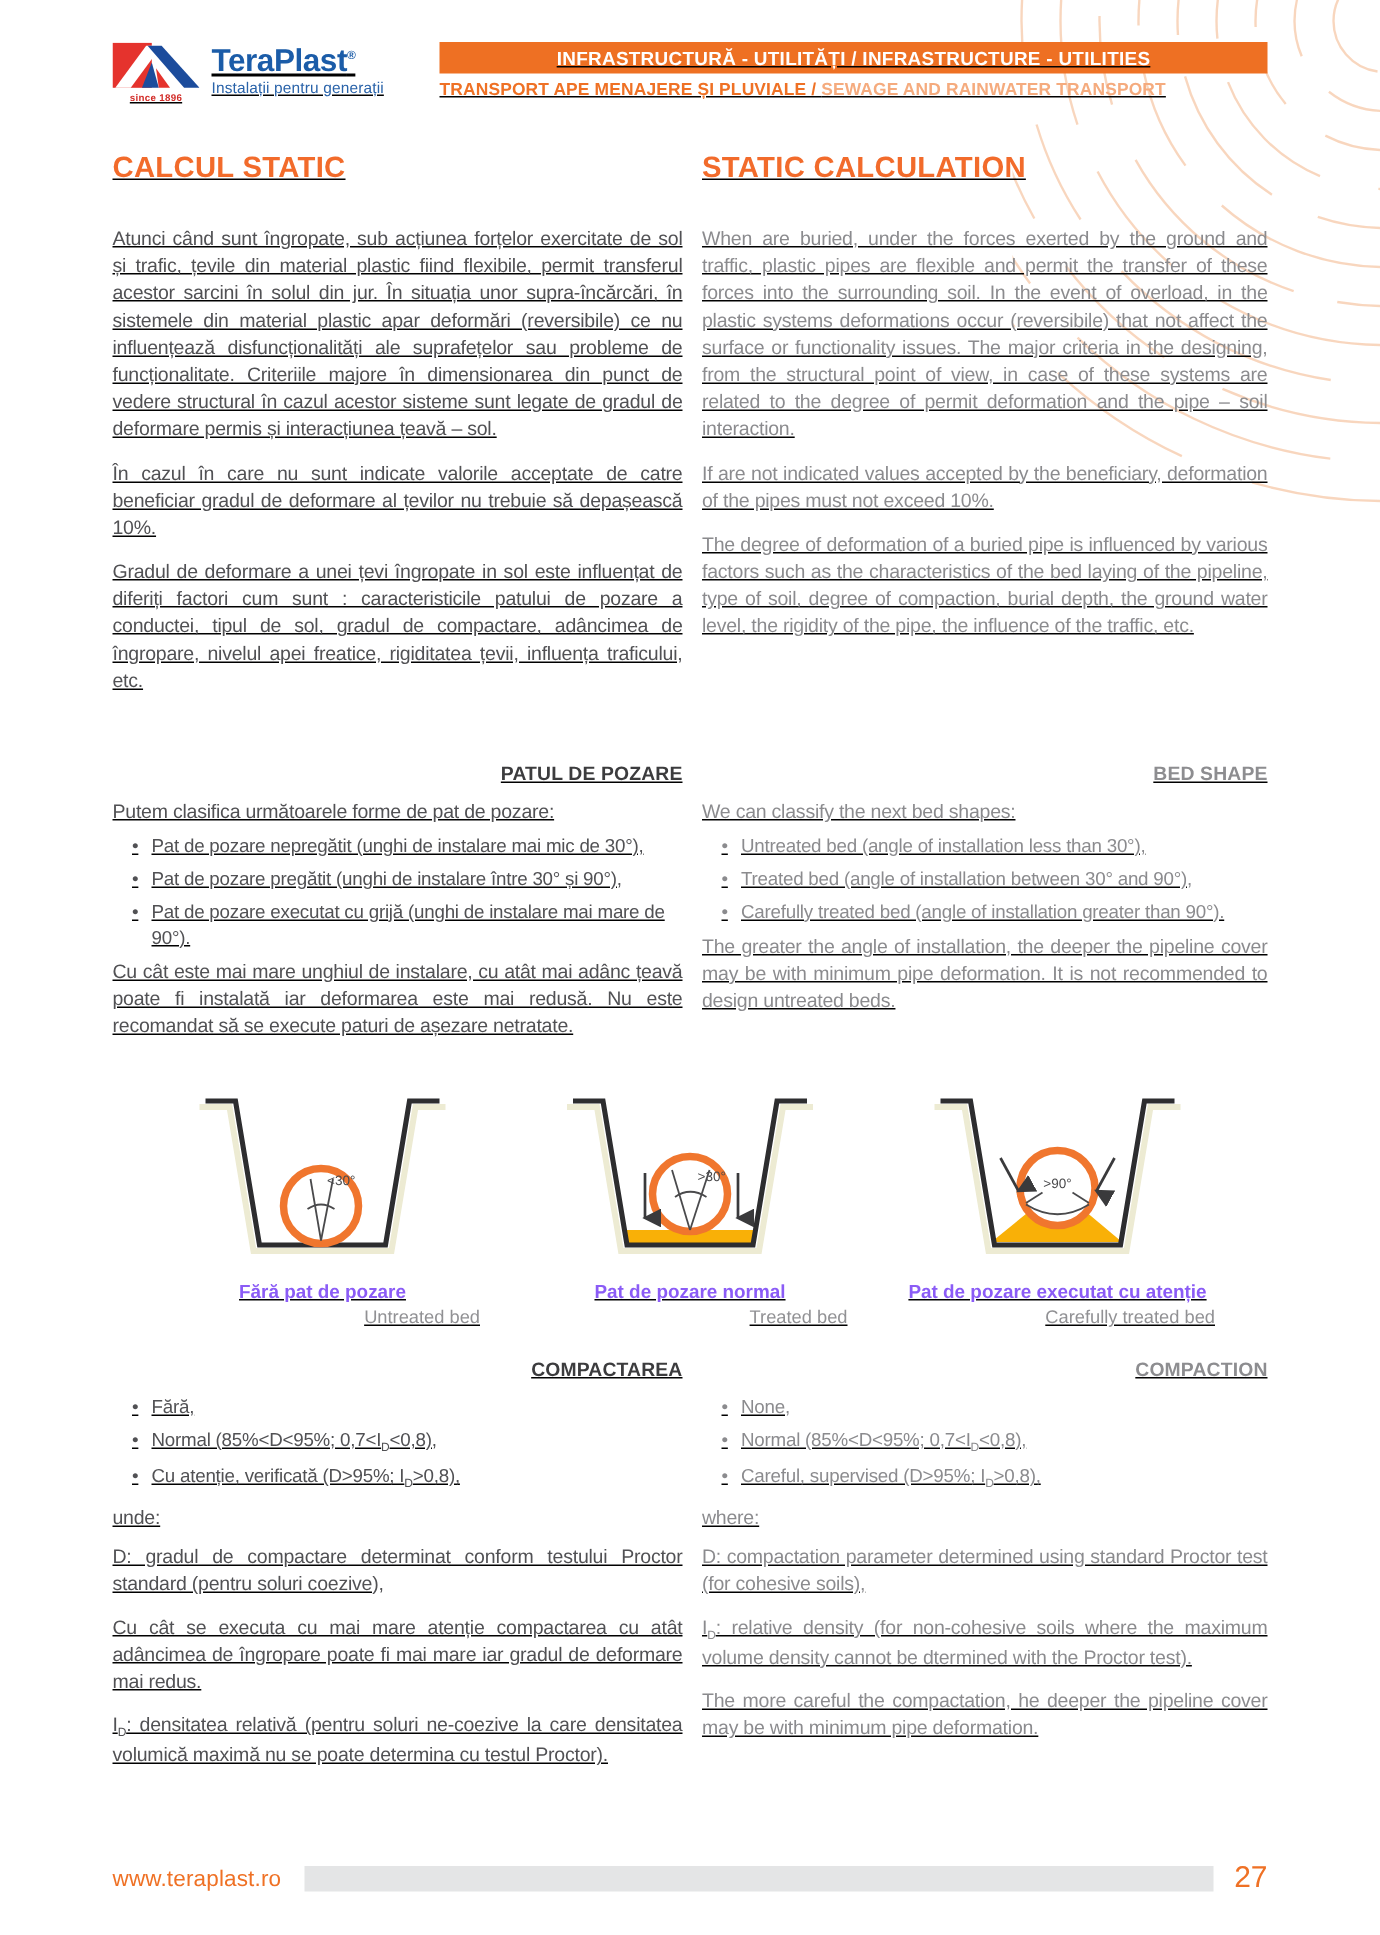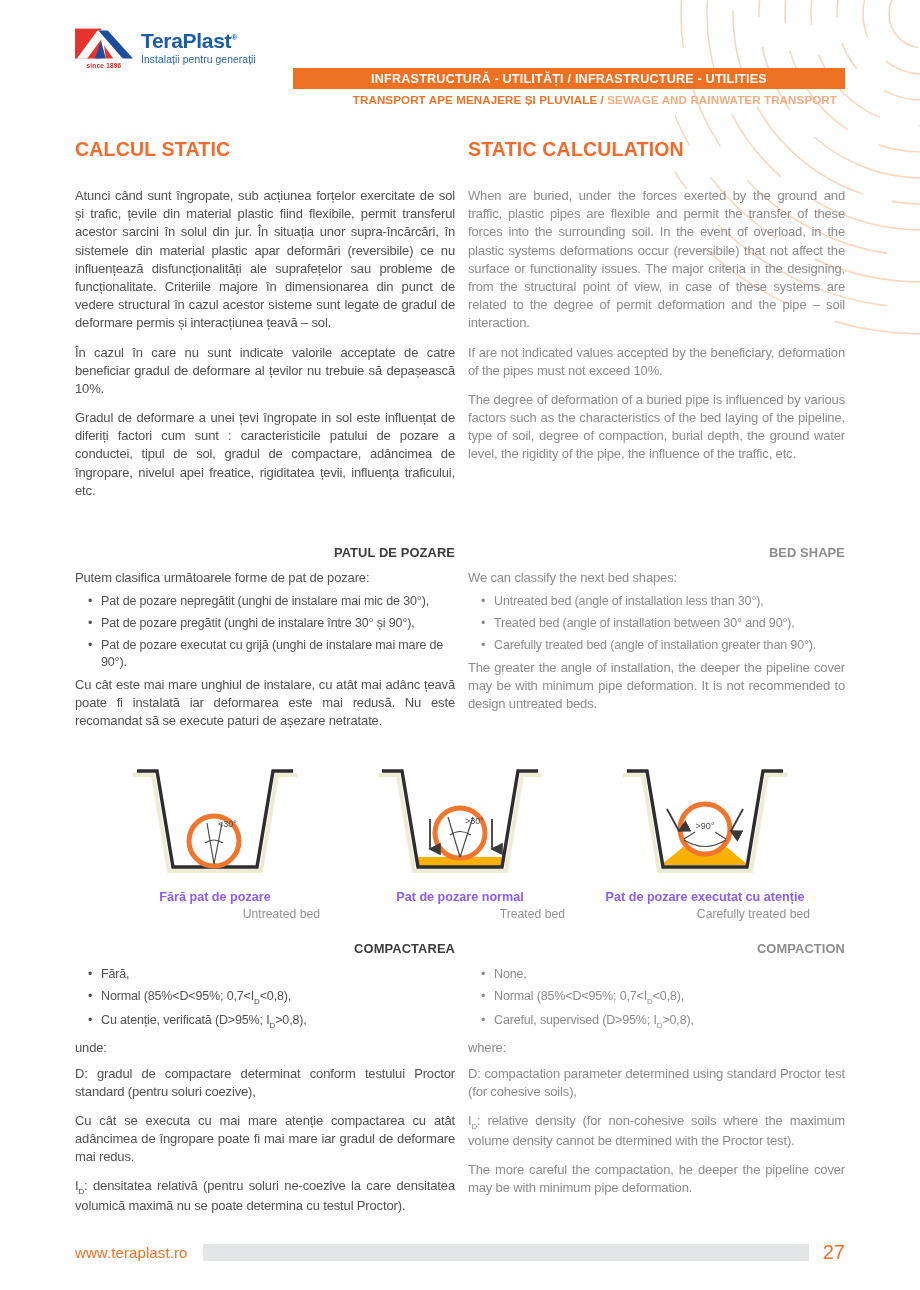--- a/index.html
+++ b/index.html
@@ -1,35 +1,35 @@
 <!DOCTYPE html>
 <html><head>
 <meta charset="utf-8">
 <style>
   html,body{margin:0;padding:0;background:#fff;}
   .page{
     position:relative;width:920px;height:1290px;margin:0 auto;background:#ffffff;
-    font-family:"Liberation Sans",sans-serif;overflow:hidden;
+    font-family:"Liberation Sans",sans-serif;overflow:hidden;text-decoration:underline;
   }
   .arcs{position:absolute;top:0;right:0;z-index:0;pointer-events:none;}
   .content{position:relative;z-index:1;padding:0 75px;}
 
   
   .hdr{display:flex;align-items:flex-start;padding-top:28px;}
   .logo{display:flex;align-items:flex-start;gap:8px;}
   .logo-mark-wrap{display:flex;flex-direction:column;align-items:center;}
   .since{font-size:6.5px;font-weight:700;color:#d22b27;margin-top:1px;letter-spacing:.2px;}
   .logo-txt{display:flex;flex-direction:column;margin-top:2px;}
   .brand{font-size:21px;font-weight:700;color:#1b5ca8;letter-spacing:-.3px;line-height:1;}
   .brand sup{font-size:8px;}
   .tagline{font-size:10.3px;color:#2a63a9;margin-top:3px;letter-spacing:.1px;}
   .hdr-right{margin-left:auto;width:552px;}
   .banner{height:21px;background:#ee7023;color:#fff;display:flex;align-items:center;justify-content:center;
-    font-size:12.6px;font-weight:700;letter-spacing:.2px;margin-top:40px;}
-  .subline{margin-top:4px;text-align:right;padding-right:8px;font-size:11.6px;font-weight:700;letter-spacing:.1px;}
+    font-size:12.6px;font-weight:700;letter-spacing:.2px;}
+  .subline{margin-top:4px;text-align:left;padding-right:8px;font-size:11.6px;font-weight:700;letter-spacing:.1px;}
   .subline .ro-part{color:#ef7125;}
   .subline .en-part{color:#f5ab7e;}
 
   
   .titles{display:grid;grid-template-columns:380px 377px;column-gap:13px;margin-top:32px;}
   .h1{font-size:19.5px;font-weight:700;color:#f26b2b;letter-spacing:.2px;}
 
   
   .cols{display:grid;grid-template-columns:380px 377px;column-gap:13px;}
   .intro{margin-top:26px;}

